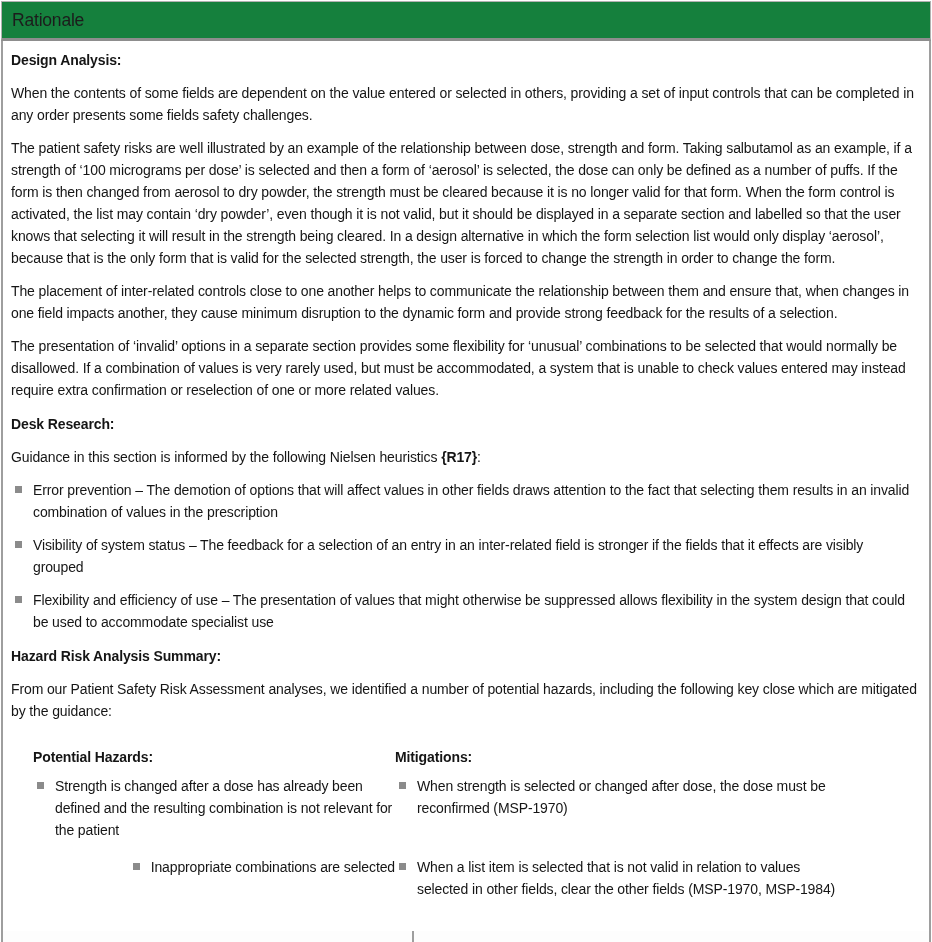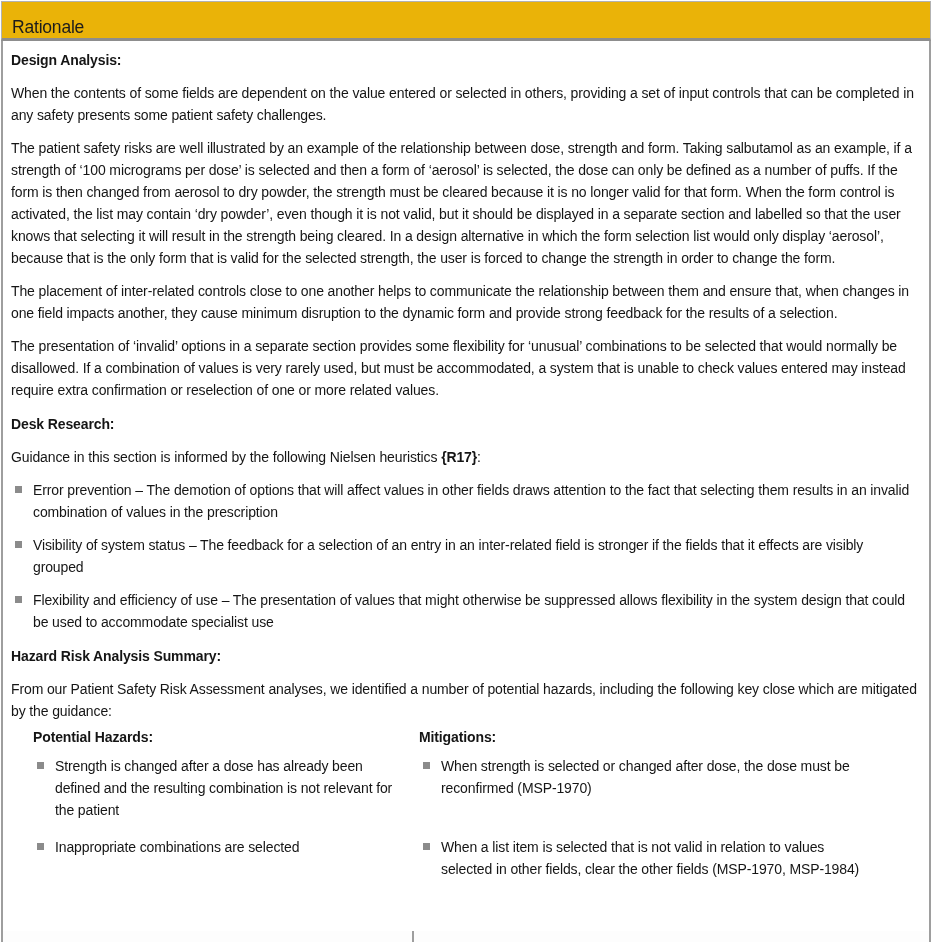--- a/index.html
+++ b/index.html
@@ -4,23 +4,23 @@
 <style>
   html, body { margin:0; padding:0; background:#ffffff; }
   .sheet {
     position:relative; width:932px; height:942px; background:#ffffff;
     font-family:"Liberation Sans", sans-serif; color:#151515;
     -webkit-font-smoothing:antialiased;
   }
   
   .title-row {
     position:absolute; left:1px; top:1px; width:930px; height:40px;
-    box-sizing:border-box; background:#eab308;
+    box-sizing:border-box; background:#15803d;
     border:1px solid #b2b2b2; border-bottom:3px solid #8d8d8d;
-    display:flex; align-items:flex-end; padding-left:10px;
+    display:flex; align-items:center; padding-left:10px;
   }
   .title-row .title { font-size:17.5px; letter-spacing:-0.2px; color:#1c1c1c; }
   
   .content {
     position:absolute; left:1px; top:41px; width:930px; height:906px;
     box-sizing:border-box; background:#ffffff;
     border-left:2px solid #9e9e9e; border-right:2px solid #9e9e9e;
     border-bottom:2px solid #9e9e9e;
     padding:7px 12px 0 8px; overflow:hidden;
   }
@@ -30,46 +30,46 @@
   p.para { margin:11px 0 0 0; }
   .ref-bold { font-weight:bold; }
   
   .bullet { display:flex; margin:11px 0 0 0; }
   .sq {
     flex:0 0 7px; width:7px; height:7px; background:#8b8b8b;
     margin:7px 0 0 4px;
   }
   .bt { margin-left:11px; }
   
-  .hz { margin:4px 0 0 22px; display:grid; grid-template-columns:362px 455px; column-gap:24px; }
+  .hz { margin:24px 0 0 22px; display:grid; grid-template-columns:362px 455px; }
   .hz .hz-head { font-weight:bold; font-size:14px; line-height:22px; margin-bottom:7px; }
   .hz .cell { margin-top:0; }
   .hz .row2 { margin-top:15px; }
-  .hz .bullet { margin-top:0; }
+  .hz .bullet { margin-top:0;justify-content:flex-end; }
   
   .footer-sliver {
     position:absolute; left:1px; bottom:0; width:930px; height:11px;
     box-sizing:border-box; background:#fdfdfd;
     border-left:2px solid #9e9e9e; border-right:2px solid #9e9e9e;
   }
   .footer-divider { position:absolute; left:409px; top:0; bottom:0; width:2px; background:#9e9e9e; }
 </style>
 </head>
 <body>
 
 <div class="sheet">
 
   <div class="title-row">
     <span class="title">Rationale</span>
   </div>
 
   <div class="content">
 
     <h3 class="sec first">Design Analysis:</h3>
-    <p class="para">When the contents of some fields are dependent on the value entered or selected in others, providing a set of input controls that can be completed in any safety presents some patient safety challenges.</p>
+    <p class="para">When the contents of some fields are dependent on the value entered or selected in others, providing a set of input controls that can be completed in any order presents some fields safety challenges.</p>
     <p class="para">The patient safety risks are well illustrated by an example of the relationship between dose, strength and form. Taking salbutamol as an example, if a strength of ‘100 micrograms per dose’ is selected and then a form of ‘aerosol’ is selected, the dose can only be defined as a number of puffs. If the form is then changed from aerosol to dry powder, the strength must be cleared because it is no longer valid for that form. When the form control is activated, the list may contain ‘dry powder’, even though it is not valid, but it should be displayed in a separate section and labelled so that the user knows that selecting it will result in the strength being cleared. In a design alternative in which the form selection list would only display ‘aerosol’, because that is the only form that is valid for the selected strength, the user is forced to change the strength in order to change the form.</p>
     <p class="para">The placement of inter-related controls close to one another helps to communicate the relationship between them and ensure that, when changes in one field impacts another, they cause minimum disruption to the dynamic form and provide strong feedback for the results of a selection.</p>
     <p class="para">The presentation of ‘invalid’ options in a separate section provides some flexibility for ‘unusual’ combinations to be selected that would normally be disallowed. If a combination of values is very rarely used, but must be accommodated, a system that is unable to check values entered may instead require extra confirmation or reselection of one or more related values.</p>
 
     <h3 class="sec">Desk Research:</h3>
     <p class="para"><span>Guidance in this section is informed by the following Nielsen heuristics </span><span class="ref-bold">{R17}</span><span>:</span></p>
 
     <div class="bullet">
       <span class="sq"></span>
       <span class="bt">Error prevention – The demotion of options that will affect values in other fields draws attention to the fact that selecting them results in an invalid combination of values in the prescription</span>

